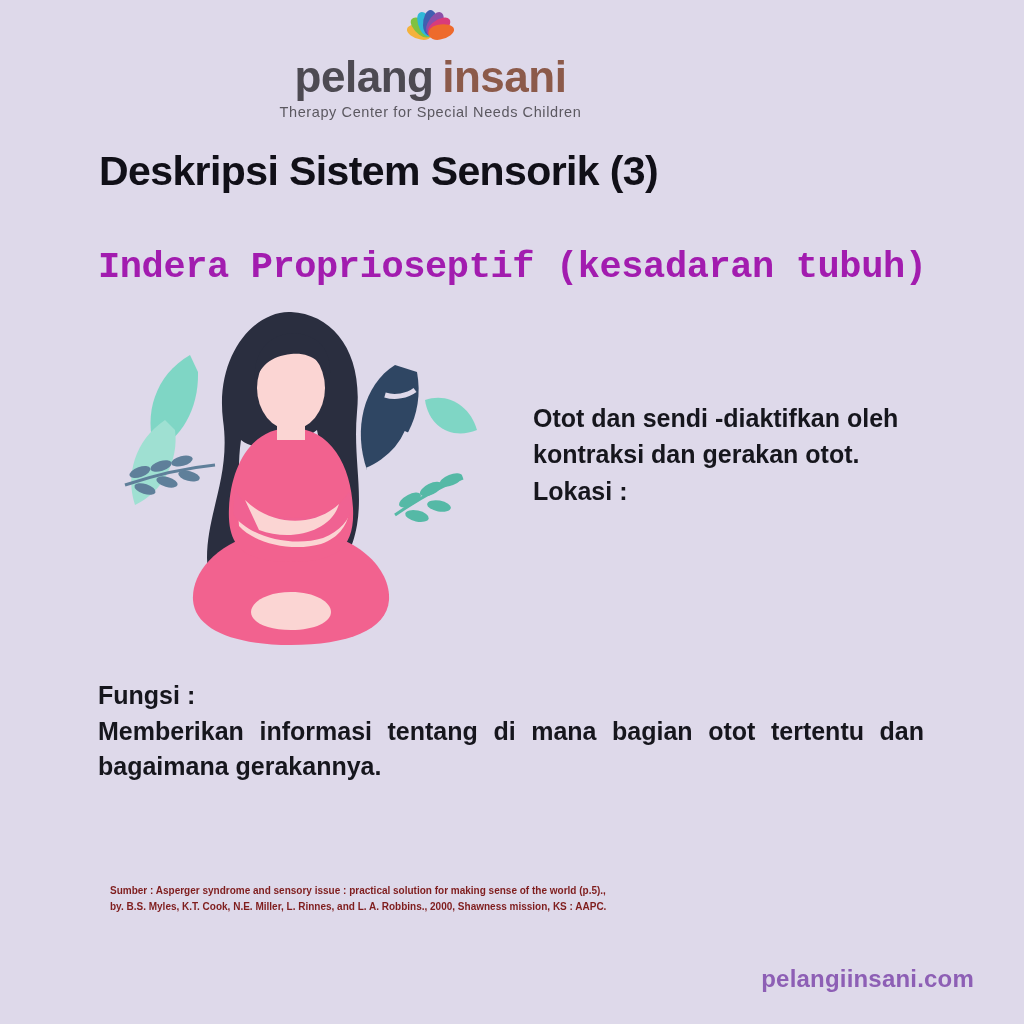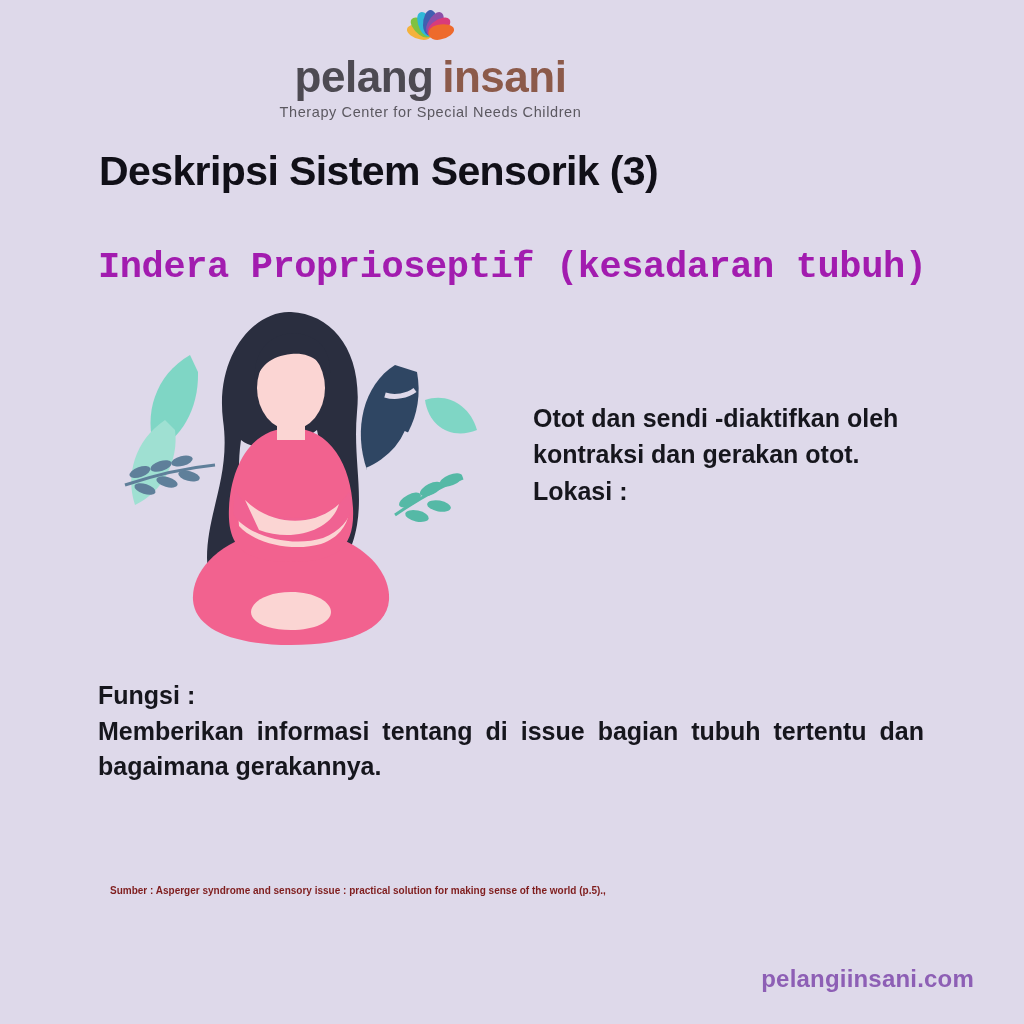--- a/index.html
+++ b/index.html
@@ -212,20 +212,21 @@
   </svg>
 </div>
 
 <div class="lokasi-block">
   <div>Otot dan sendi -diaktifkan oleh kontraksi dan gerakan otot.</div>
   <div>Lokasi :</div>
 </div>
 
 <div class="fungsi-block">
   <div>Fungsi :</div>
-  <div class="fungsi-body">Memberikan informasi tentang di issue bagian tubuh tertentu dan bagaimana gerakannya.</div>
+  <div class="fungsi-body">Memberikan informasi tentang di mana bagian otot tertentu dan bagaimana gerakannya.</div>
 </div>
 
 <div class="source">
   <div>Sumber : Asperger syndrome and sensory issue : practical solution for making sense of the world (p.5).,</div>
+  <div>by. B.S. Myles, K.T. Cook, N.E. Miller, L. Rinnes, and L. A. Robbins., 2000, Shawness mission, KS : AAPC.</div>
 </div>
 
 <div class="website">pelangiinsani.com</div>
 
 </body></html>

